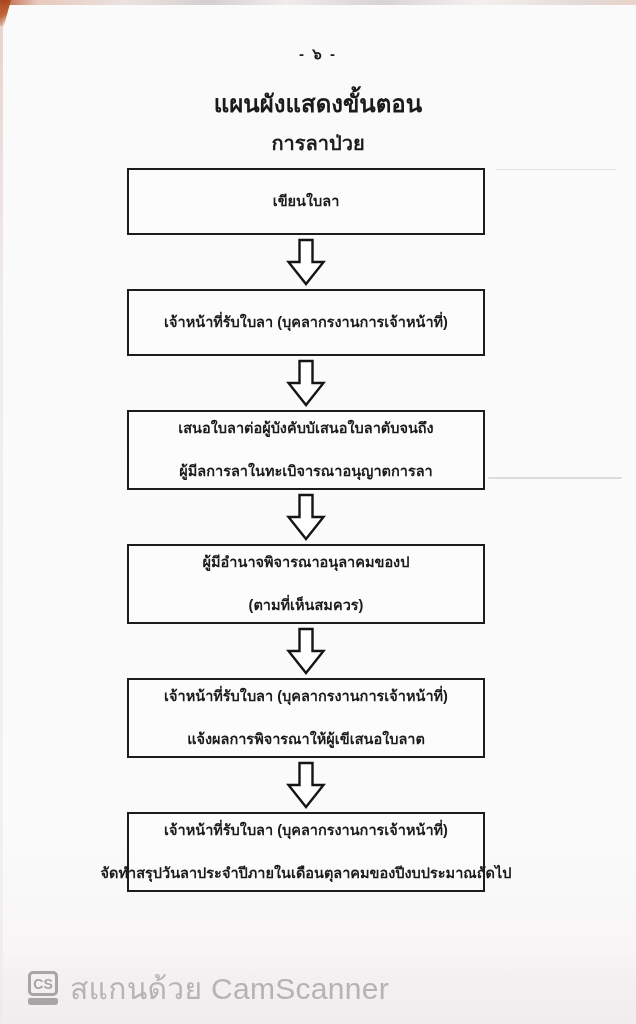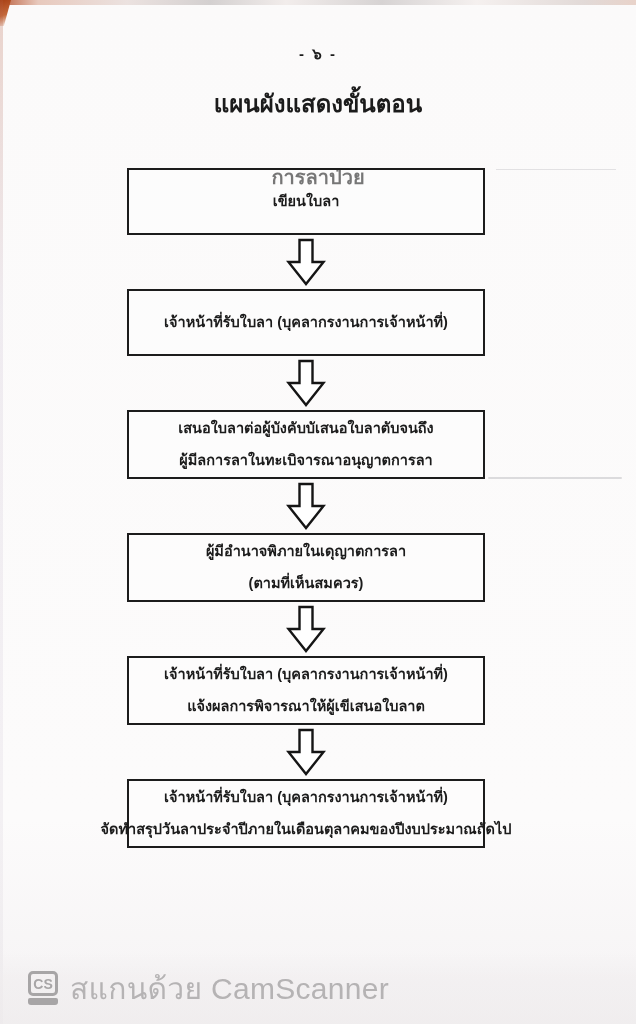--- a/index.html
+++ b/index.html
@@ -48,33 +48,33 @@
     position: absolute; top: 42px; left: 0; right: 0;
     text-align: center; font-size: 15px; font-weight: bold;
     letter-spacing: 2px;
   }
   .doc-title {
     position: absolute; top: 84px; left: 0; right: 0;
     text-align: center; font-size: 24px; font-weight: bold;
   }
   .doc-subtitle {
     position: absolute; top: 127px; left: 0; right: 0;
-    text-align: center; font-size: 20px; font-weight: bold; margin-top: 34px;
+    text-align: center; font-size: 20px; font-weight: bold;
   }
 
   .flow {
     position: absolute; top: 168px; left: 127px; width: 358px;
     display: flex; flex-direction: column; align-items: center;
   }
   .flow-box {
     width: 100%; min-height: 67px;
     border: 2px solid #1c1c1c;
     background: rgba(255,255,255,0.4);
     display: flex; flex-direction: column; justify-content: center; align-items: center;
-    padding: 4px 6px; gap: 7px;
+    padding: 4px 6px; gap: 18px;
   }
   .flow-box .line {
     font-size: 14.5px; font-weight: 600; line-height: 25px;
     white-space: nowrap; text-align: center;
   }
   .flow-arrow { margin: 3px 0; flex: none; }
   .flow-arrow svg { display: block; }
 </style>
 </head>
 <body>
@@ -118,21 +118,21 @@
       <div class="line">ผู้มีลการลาในทะเบิจารณาอนุญาตการลา</div>
     </div>
 
     <div class="flow-arrow">
       <svg width="42" height="48" viewBox="0 0 42 48">
         <path d="M14.5 2 H27.5 V24 H38.5 L21 46 L3.5 24 H14.5 Z" fill="#ffffff" stroke="#151515" stroke-width="2.4" stroke-linejoin="miter"></path>
       </svg>
     </div>
 
     <div class="flow-box">
-      <div class="line">ผู้มีอำนาจพิภายในเดุญาตการลา</div>
+      <div class="line">ผู้มีอำนาจพิจารณาอนุลาคมของป</div>
       <div class="line">(ตามที่เห็นสมควร)</div>
     </div>
 
     <div class="flow-arrow">
       <svg width="42" height="48" viewBox="0 0 42 48">
         <path d="M14.5 2 H27.5 V24 H38.5 L21 46 L3.5 24 H14.5 Z" fill="#ffffff" stroke="#151515" stroke-width="2.4" stroke-linejoin="miter"></path>
       </svg>
     </div>
 
     <div class="flow-box">

